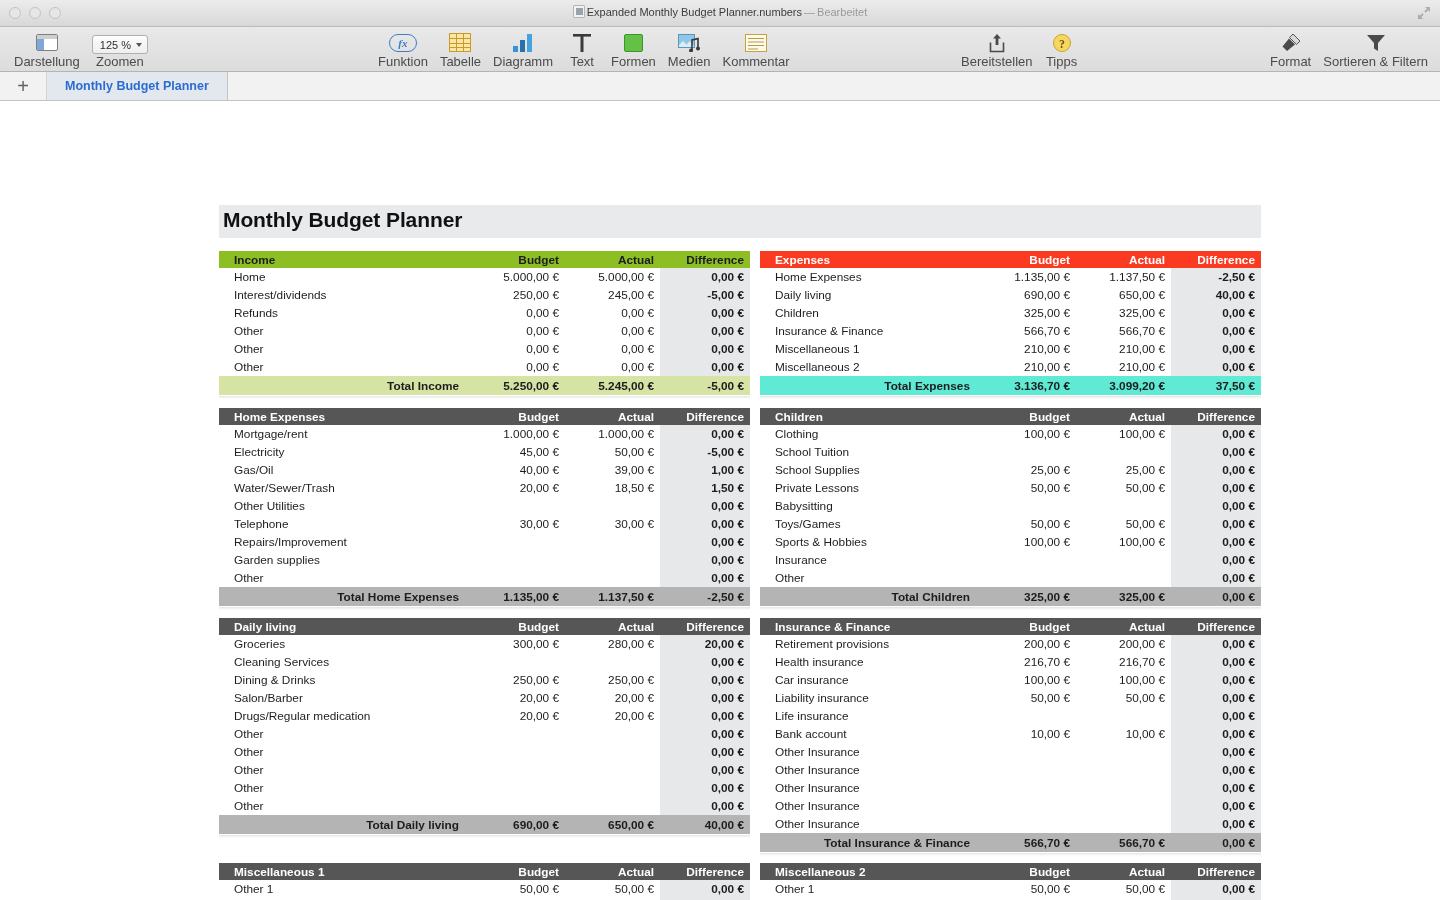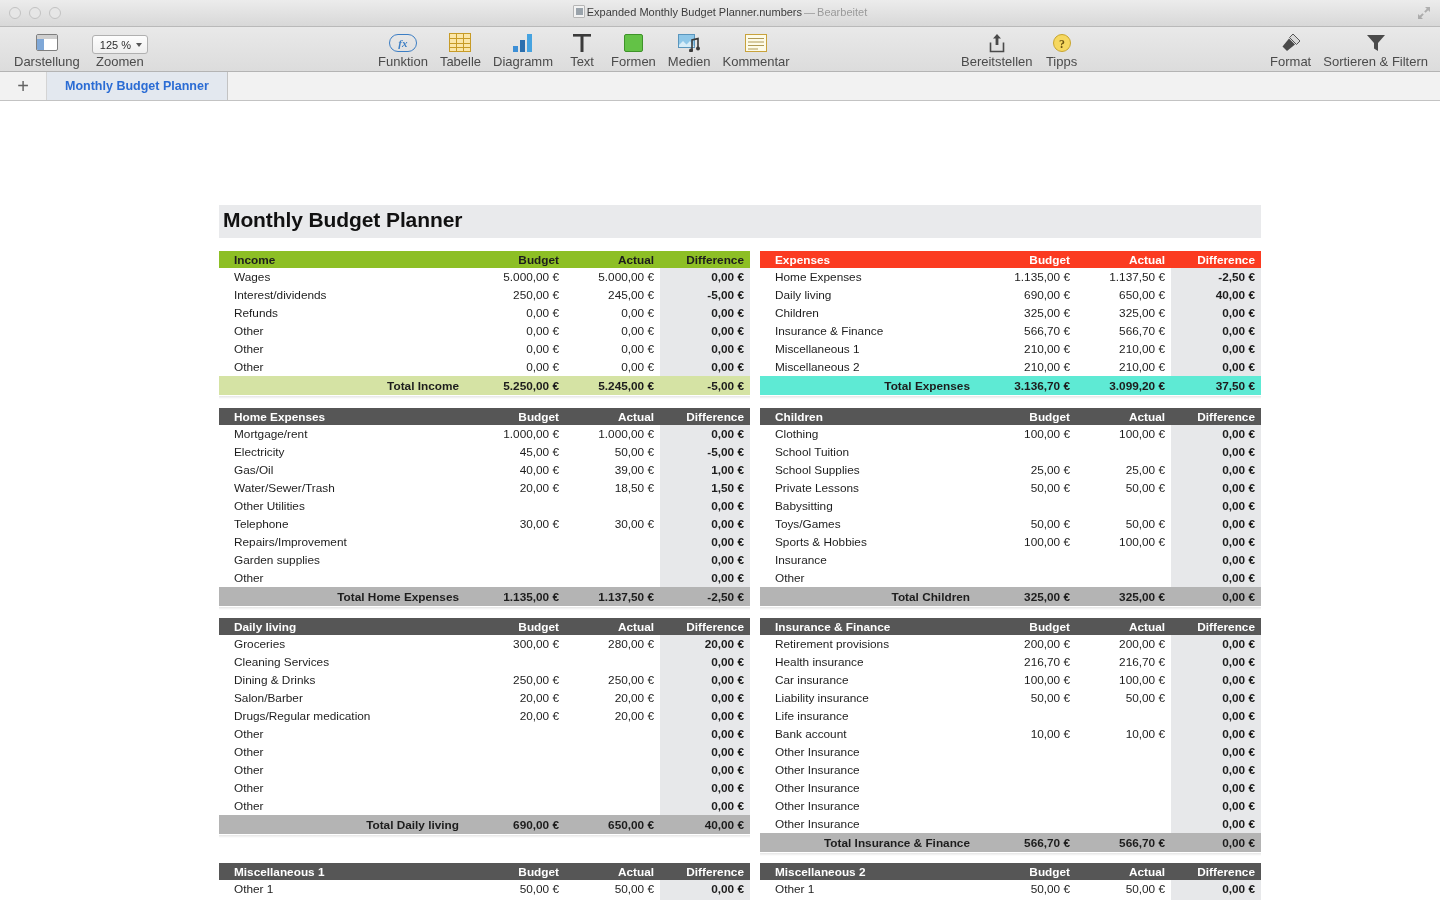--- a/index.html
+++ b/index.html
@@ -311,21 +311,21 @@
             <col style="width:90px">
           </colgroup>
           <tbody>
             <tr class="hdr green">
               <td class="c-name">Income</td>
               <td class="c-num">Budget</td>
               <td class="c-num">Actual</td>
               <td class="c-diff">Difference</td>
             </tr>
             <tr class="row">
-              <td class="c-name">Wages</td>
+              <td class="c-name">Home</td>
               <td class="c-num">5.000,00 €</td>
               <td class="c-num">5.000,00 €</td>
               <td class="c-diff diff">0,00 €</td>
             </tr>
             <tr class="row">
               <td class="c-name">Interest/dividends</td>
               <td class="c-num">250,00 €</td>
               <td class="c-num">245,00 €</td>
               <td class="c-diff diff">-5,00 €</td>
             </tr>

